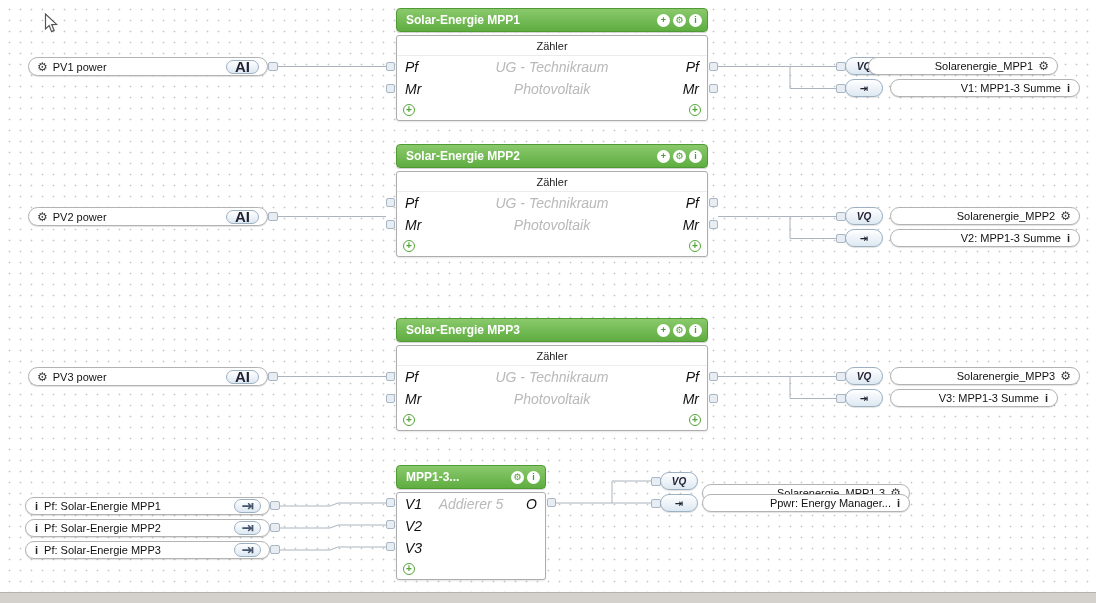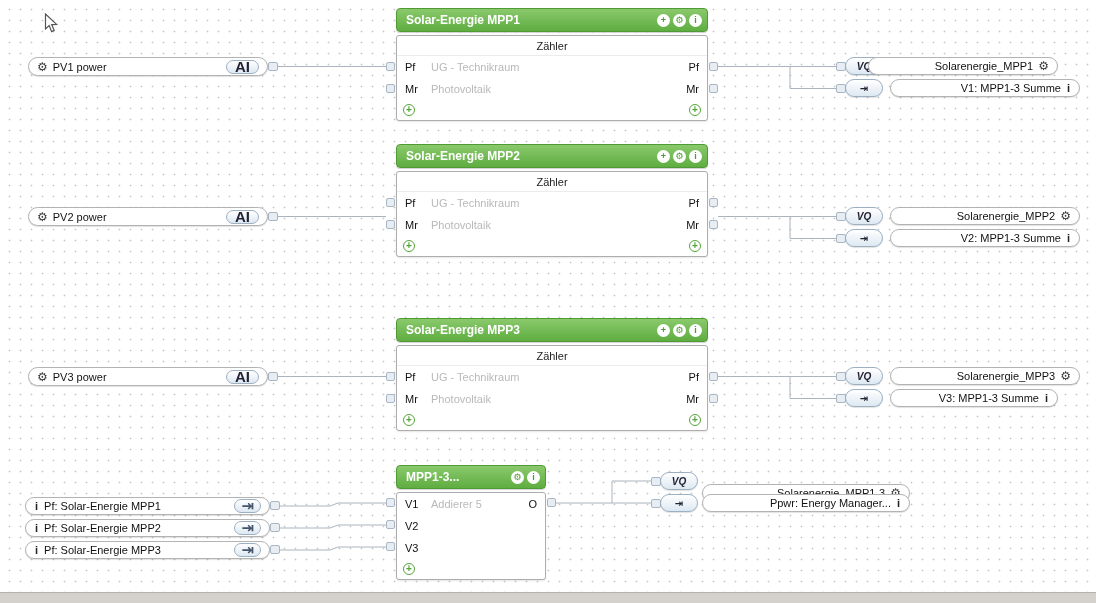--- a/index.html
+++ b/index.html
@@ -33,25 +33,25 @@
   .bbody {
     background: #fff; border: 1px solid #adadad; border-radius: 3px;
     box-shadow: 0 1px 2px rgba(0,0,0,.10); position: relative;
   }
   .bsub {
     height: 20px; line-height: 20px; text-align: center;
     font-size: 11px; color: #222; border-bottom: 1px solid #ececec;
   }
   .brow {
     height: 22px; display: flex; align-items: center;
-    font-size: 11px; color: #111; padding: 0 8px;
+    font-size: 14px; color: #111; padding: 0 8px; font-style: italic;
   }
   .bpin { width: 26px; text-align: left; }
   .bpin.r { text-align: right; }
-  .bcenter { flex: 1; color: #b9b9b9; }
+  .bcenter { flex: 1; text-align: center; color: #b9b9b9; }
   .bfoot {
     height: 20px; display: flex; align-items: center;
     justify-content: space-between; padding: 0 6px;
   }
   .bfoot.single { justify-content: flex-start; }
   .pluscirc {
     display: inline-block; width: 12px; height: 12px;
     border: 1px solid #55a53b; border-radius: 50%;
     color: #55a53b; font-size: 10px; line-height: 10px;
     text-align: center; font-weight: bold; cursor: pointer;

